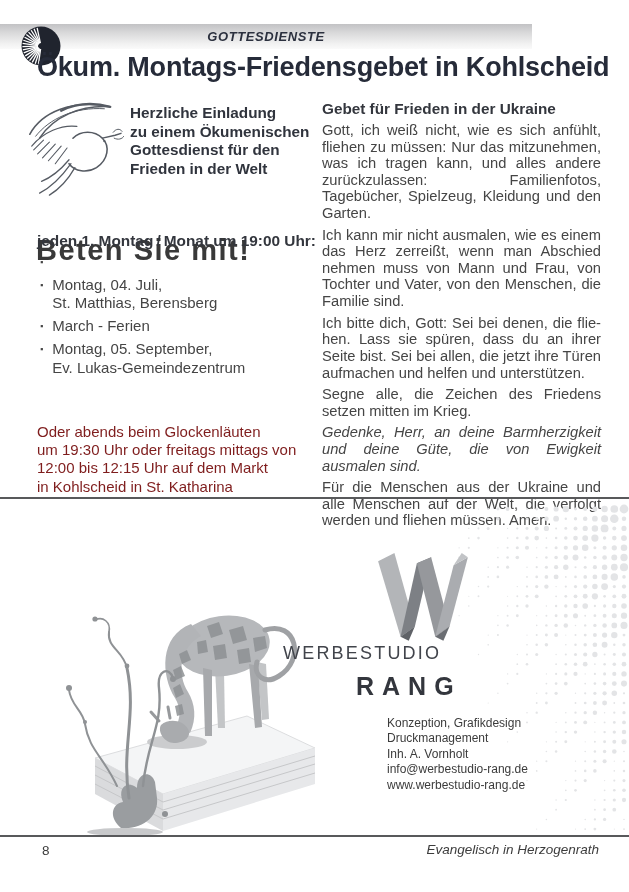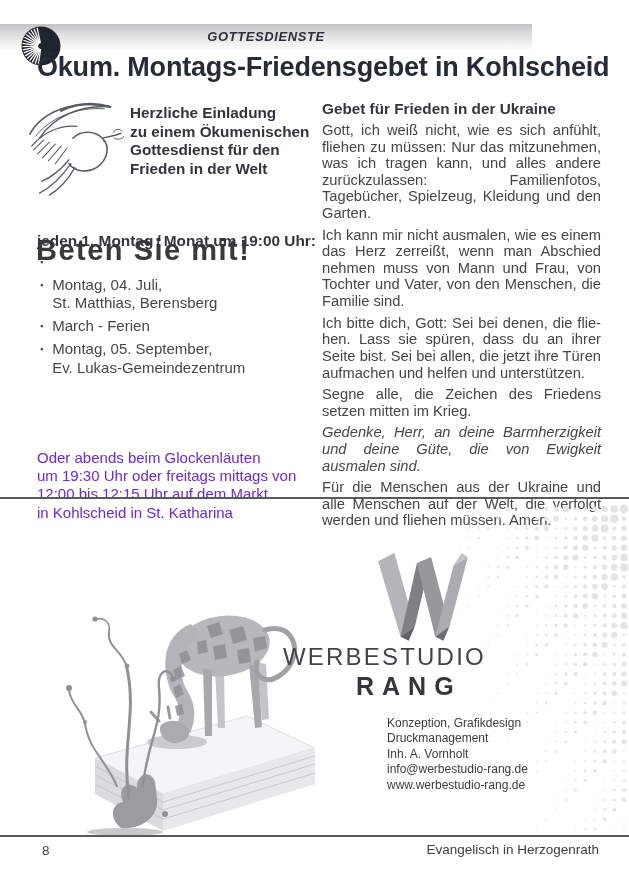--- a/index.html
+++ b/index.html
@@ -18,45 +18,45 @@
 
   
   .dove{left:16px;top:95px;}
   .invitation{left:130px;top:104px;width:190px;font-size:15.3px;font-weight:bold;
     line-height:1.22;color:#30343d;}
   .cta{left:36px;top:194px;font-size:29px;font-weight:bold;letter-spacing:1.5px;color:#393939;margin-top:40px;}
   .sched-intro{left:37px;top:232px;font-size:15.4px;font-weight:bold;color:#33363d;}
   ul.sched{left:40px;top:253px;width:270px;margin:0;padding:0;list-style:none;}
   ul.sched li{display:flex;gap:9px;margin:0 0 5px 0;font-size:15px;line-height:1.21;color:#454545;}
   ul.sched .blt{font-size:9px;line-height:18px;color:#454545;flex:0 0 auto;}
-  .alt-times{left:37px;top:423px;width:280px;font-size:15px;line-height:1.215;color:#6d28d9;margin-top:26px;}
+  .alt-times{left:37px;top:423px;width:280px;font-size:15px;line-height:1.215;color:#7f1d1d;}
 
   
   .right-col{left:322px;top:100px;width:279px;}
   .right-col h3{margin:0 0 4px 0;font-size:15.3px;color:#33363d;}
   .right-col p{margin:0 0 5px 0;font-size:14.7px;line-height:1.13;text-align:justify;color:#454545;}
   .right-col p.em{font-style:italic;}
   .right-col p:last-child{margin-bottom:0;}
 
   
   .rule{left:0;width:629px;height:2px;background:#58595b;}
   .rule.top{top:497px;} .rule.bottom{top:835px;}
 
   
   .halftone{right:0;top:503px;}
   #halftone circle{fill:#e3e4e6;}
   .giraffe{left:22px;top:536px;}
   .wlogo{left:372px;top:551px;}
-  .brand{left:283px;top:643px;font-size:24px;letter-spacing:2.2px;color:#41444b;white-space:nowrap;}
+  .brand{left:283px;top:643px;font-size:18px;letter-spacing:2.2px;color:#41444b;white-space:nowrap;}
   .brand-sub{left:356px;top:672px;font-size:25px;font-weight:bold;letter-spacing:8px;color:#33363d;white-space:nowrap;}
   .contact{left:387px;top:716px;font-size:12px;line-height:1.29;color:#3b3b3b;}
 
   
   .page-num{left:42px;top:843px;font-size:13.5px;color:#3c3c3c;}
-  .mag-title{right:30px;top:842px;font-size:13.5px;color:#3c3c3c;}
+  .mag-title{right:30px;top:842px;font-size:13.5px;font-style:italic;color:#3c3c3c;}
 
   #rays line{stroke:#ffffff;stroke-width:1.3;}
 </style>
 </head>
 <body>
 
 <div class="abs header-bar">
   <div class="section-label">GOTTESDIENSTE</div>
 </div>
 

